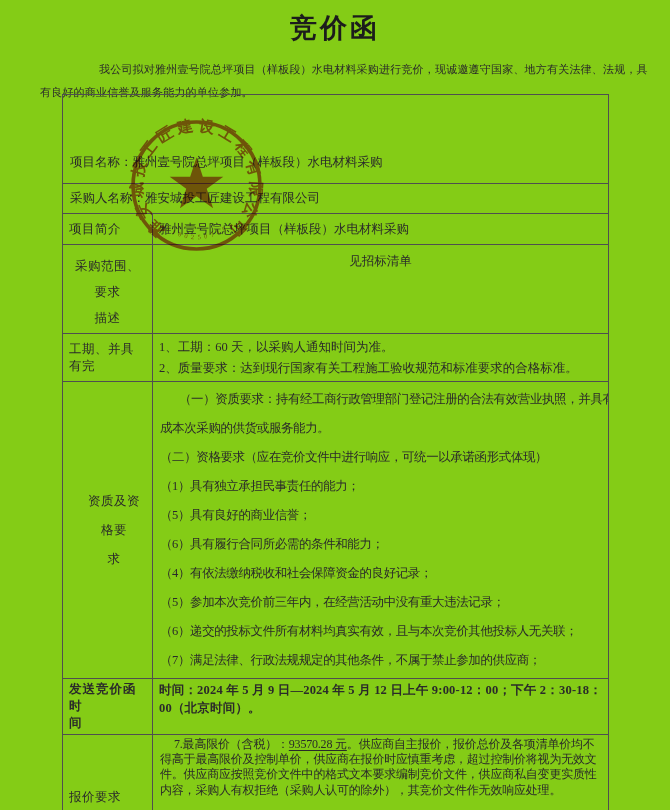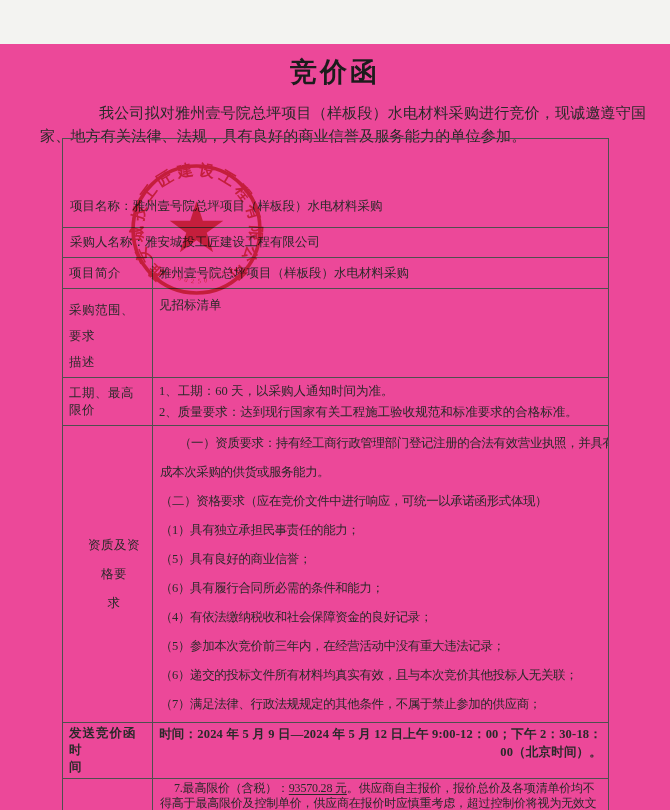--- a/index.html
+++ b/index.html
@@ -6,34 +6,33 @@
   body{
     width:670px;height:810px;
     background:#f3f3f1;
     font-family:"Liberation Serif","DejaVu Serif",serif;
     color:#262626;
     position:relative;
     overflow:hidden;
   }
   .page{
     position:absolute;inset:0;
-    background:#ec4899;
-    margin-top:44px;
+    background:#84cc16;
   }
   .doc-title{
     margin-top:10px;
     text-align:center;
     font-size:27px;
     font-weight:bold;
     letter-spacing:3px;
     color:#1c1c1c;
   }
   .intro{
     margin:12px 20px 0 40px;
-    font-size:15px;
+    font-size:11px;
     line-height:23px;
     text-indent:59px;
     letter-spacing:0.2px;
     color:#2a2a2a;
   }
   .tablewrap{
     position:absolute;
     left:62px;top:94px;
   }
   table.bid{
@@ -57,37 +56,37 @@
   }
   tr.r-project td{
     height:74px;
     vertical-align:bottom;
     padding-bottom:12px;
     padding-left:7px;
   }
   tr.r-purchaser td{height:25px;padding-left:7px;}
   tr.r-contact td{height:23px;}
   tr.r-brief td{height:26px;}
-  tr.r-scope td{height:51px;vertical-align:top;padding-top:8px;}
+  tr.r-scope td{height:51px;vertical-align:top;padding-top:8px;text-align:center;}
   tr.r-scope td.lbl{line-height:26px;}
   tr.r-schedule td{height:43px;}
   tr.r-schedule .cline{line-height:21px;}
   tr.r-qual td{height:292px;}
   tr.r-qual td.lbl{text-align:center;line-height:29px;padding-left:19px;}
   tr.r-qual td.content{padding:0 4px 0 7px;}
   .qline{
     line-height:29.1px;
     white-space:nowrap;
     letter-spacing:-0.4px;
     font-size:12.5px;
   }
   .qline.ind{padding-left:19px;}
   tr.r-send td{height:36px;font-weight:bold;}
   tr.r-send td.lbl{line-height:17px;letter-spacing:1px;}
-  tr.r-send td.content{line-height:18px;padding-top:2px;vertical-align:top;letter-spacing:0.2px;text-align:right;}
+  tr.r-send td.content{line-height:18px;padding-top:2px;vertical-align:top;letter-spacing:0.2px;}
   tr.r-quote td{height:121px;}
   tr.r-quote td.content{
     padding:2px 5px 2px 7px;
     vertical-align:top;
     font-size:12px;
     line-height:15.2px;
     letter-spacing:-0.2px;
   }
   .qp{margin:0;text-indent:14px;}
   .u{text-decoration:underline;text-underline-offset:2px;}
@@ -128,21 +127,21 @@
         <tr class="r-brief">
           <td class="lbl">项目简介</td>
           <td colspan="3">雅州壹号院总坪项目（样板段）水电材料采购</td>
         </tr>
         <tr class="r-scope">
           <td class="lbl">采购范围、要求
 描述</td>
           <td colspan="3">见招标清单</td>
         </tr>
         <tr class="r-schedule">
-          <td class="lbl">工期、最高限价</td>
+          <td class="lbl">工期、并具有完</td>
           <td colspan="3" class="content">
             <div class="cline">1、工期：60 天，以采购人通知时间为准。</div>
             <div class="cline">2、质量要求：达到现行国家有关工程施工验收规范和标准要求的合格标准。</div>
           </td>
         </tr>
         <tr class="r-qual">
           <td class="lbl">资质及资格要
 求</td>
           <td colspan="3" class="content">
             <div class="qline ind">（一）资质要求：持有经工商行政管理部门登记注册的合法有效营业执照，并具有完</div>

